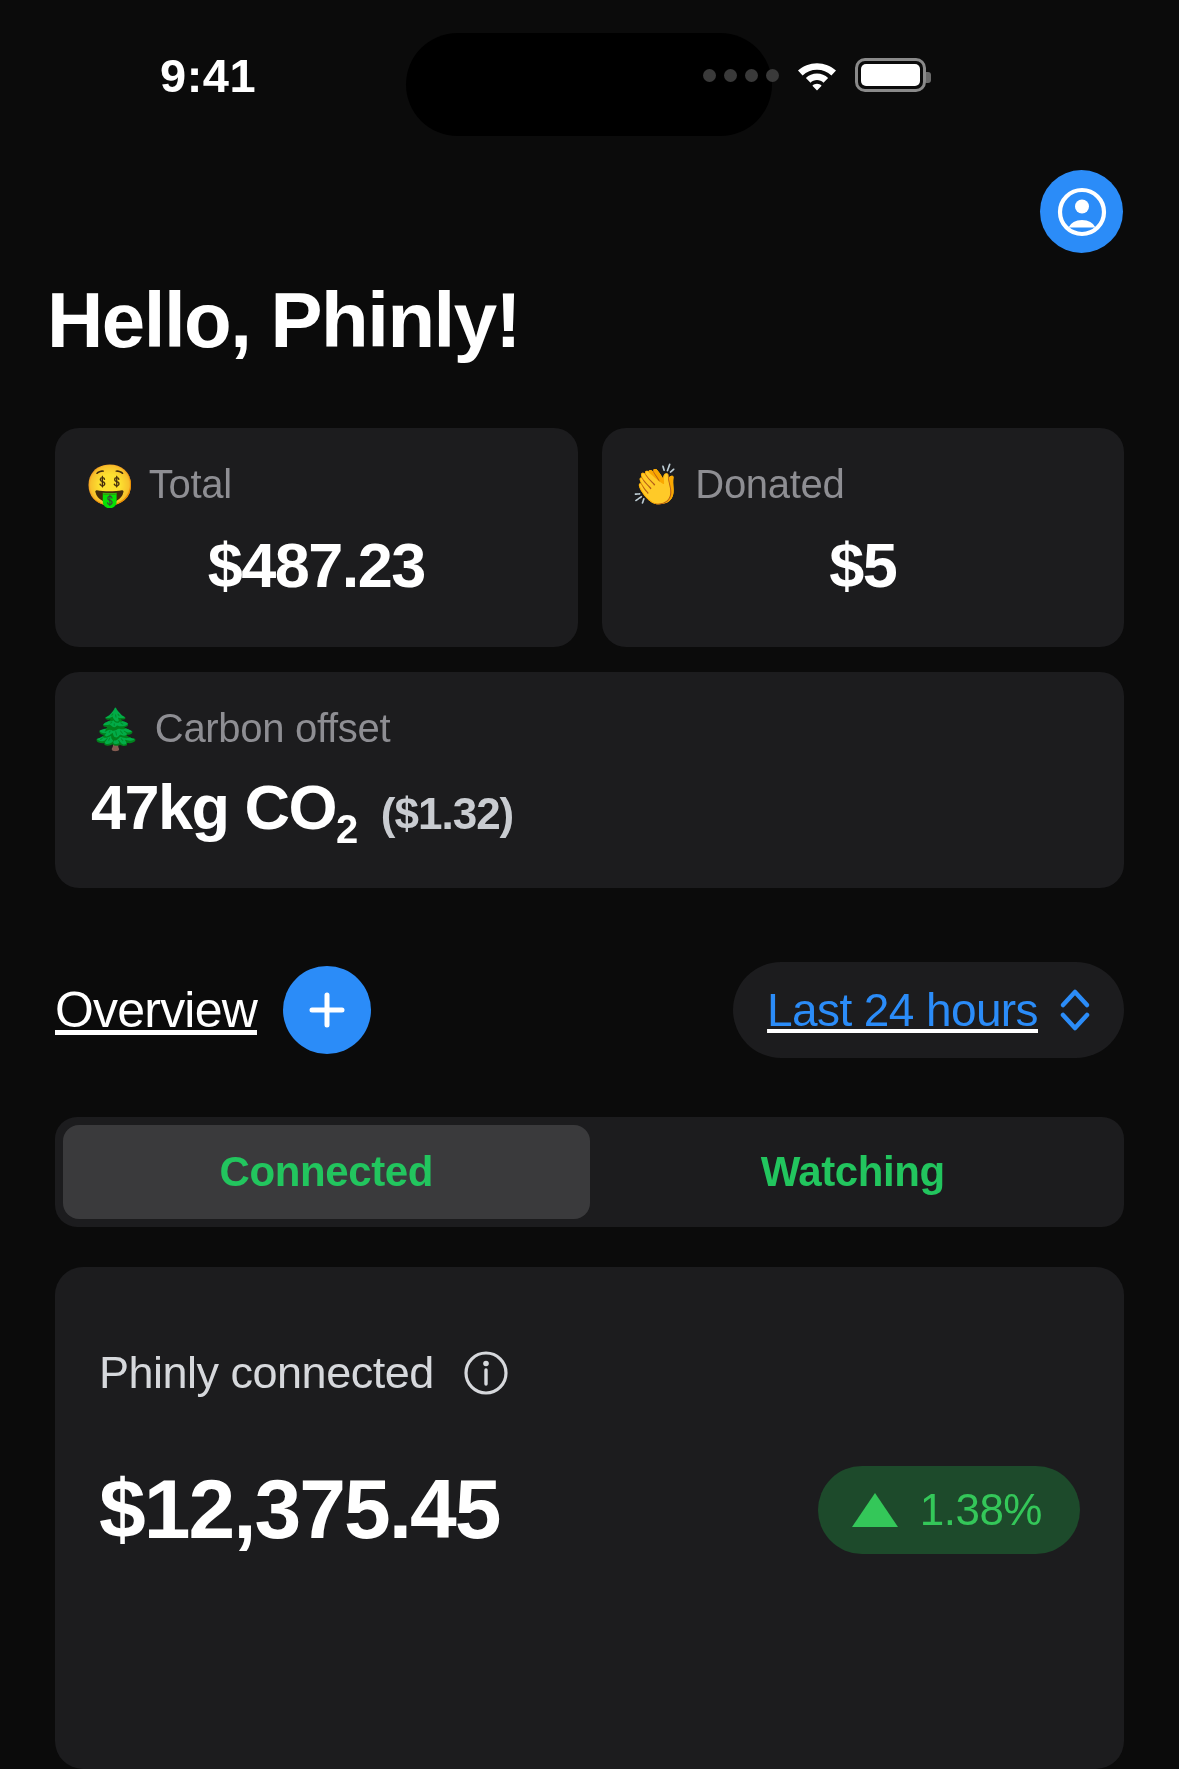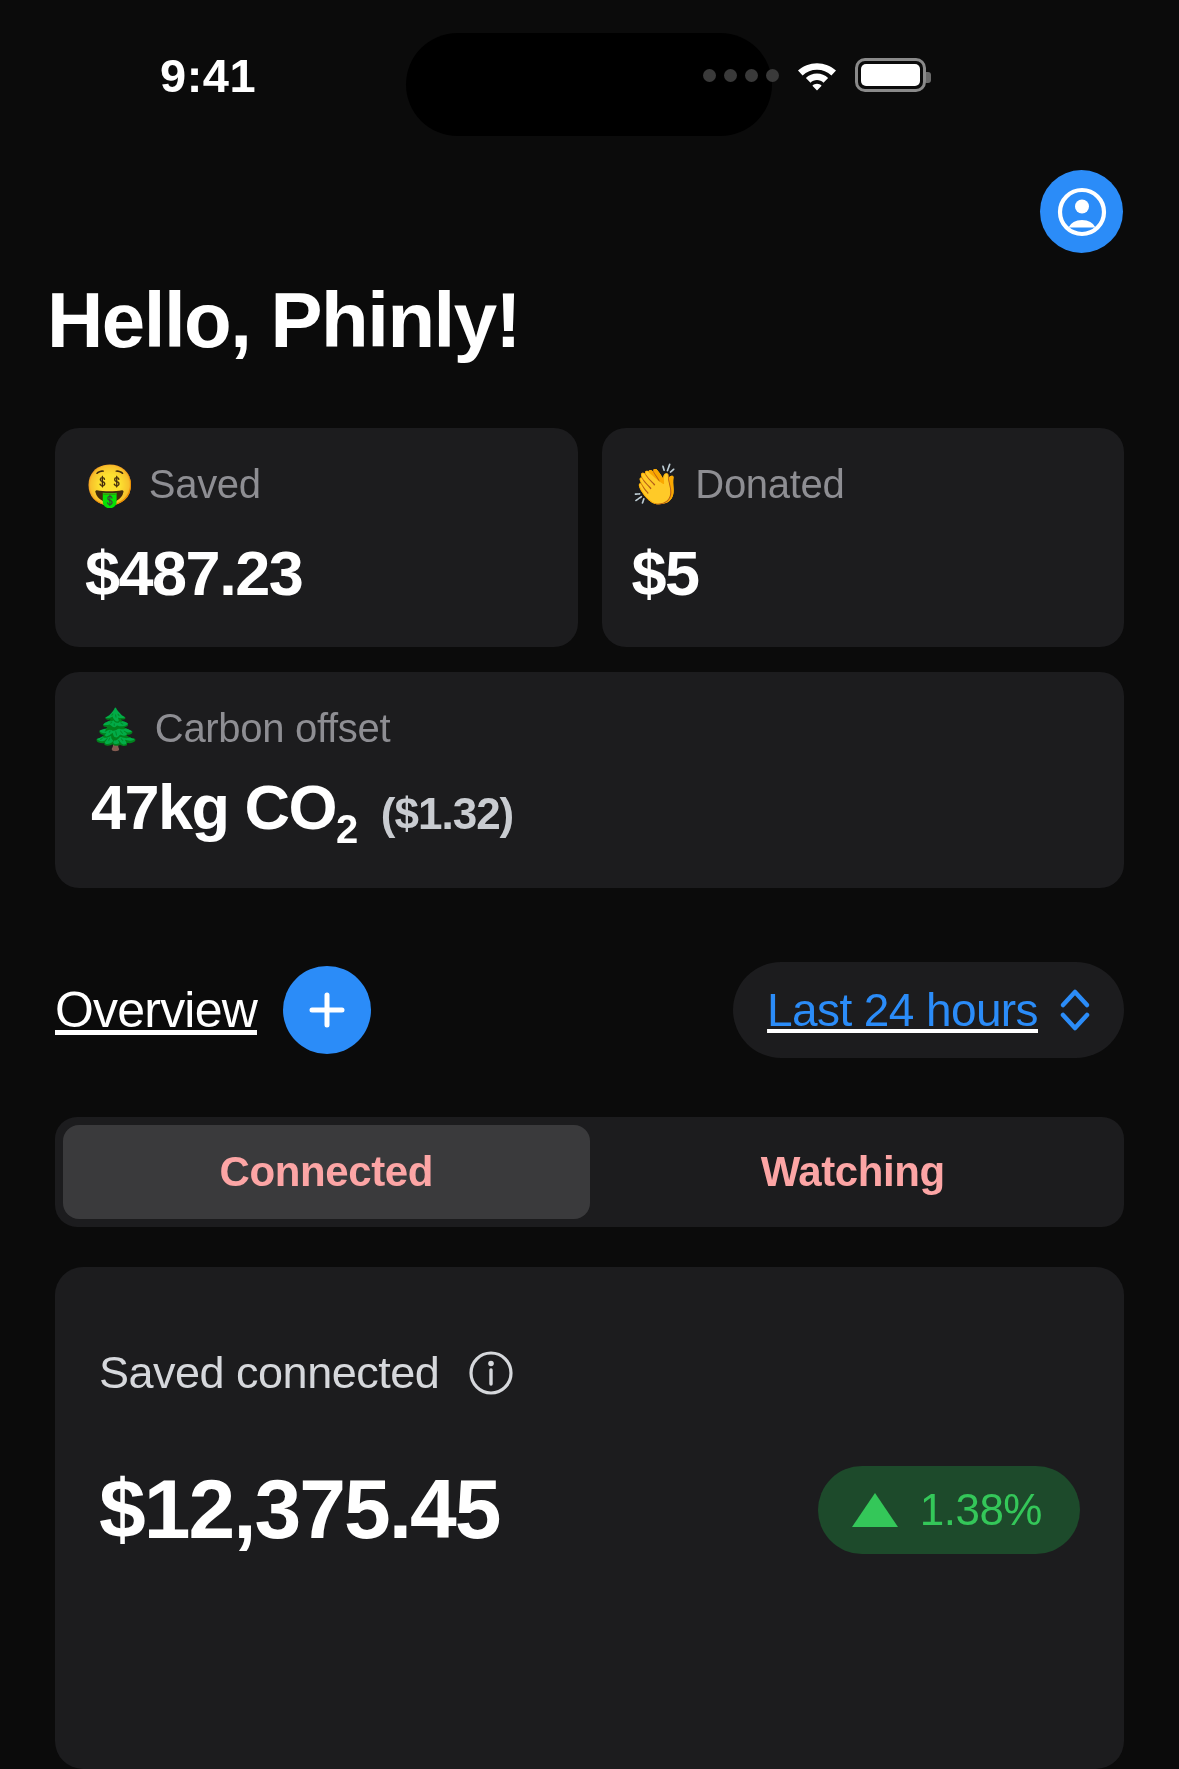--- a/index.html
+++ b/index.html
@@ -140,25 +140,26 @@
     align-items: center;
     gap: 14px;
   }
   .stat-emoji { font-size: 40px; line-height: 1; }
   .stat-label {
     font-size: 40px;
     color: #8e8e93;
     letter-spacing: -0.3px;
   }
   .stat-value {
-    margin-top: 30px;
+    margin-top: 22px;
     font-size: 63px;
     font-weight: bold;
     letter-spacing: -1.5px;
     color: #ffffff;
+    text-align: center;
   }
 
   .wide-card {
     position: absolute;
     left: 55px;
     top: 672px;
     width: 1069px;
     height: 216px;
     background: #1c1c1e;
     border-radius: 24px;
@@ -249,21 +250,21 @@
   }
   .seg {
     flex: 1;
     border-radius: 16px;
     display: flex;
     align-items: center;
     justify-content: center;
     font-size: 42px;
     font-weight: bold;
     letter-spacing: -0.4px;
-    color: #fca5a5;
+    color: #22c55e;
   }
   .seg.active { background: #3a3a3c; }
 
   
   .total-card {
     position: absolute;
     left: 55px;
     top: 1267px;
     width: 1069px;
     height: 502px;
@@ -352,21 +353,21 @@
       <path d="M12.5 41.5a14.5 12 0 0 1 27 0z" fill="#ffffff"></path>
     </svg>
   </div>
 
   <div class="greeting">Hello, Phinly!</div>
 
   <div class="cards-row">
     <div class="stat-card">
       <div class="stat-head">
         <span class="stat-emoji">🤑</span>
-        <span class="stat-label">Saved</span>
+        <span class="stat-label">Total</span>
       </div>
       <div class="stat-value">$487.23</div>
     </div>
     <div class="stat-card">
       <div class="stat-head">
         <span class="stat-emoji">👏</span>
         <span class="stat-label">Donated</span>
       </div>
       <div class="stat-value">$5</div>
     </div>
@@ -401,21 +402,21 @@
     </div>
   </div>
 
   <div class="segmented">
     <div class="seg active">Connected</div>
     <div class="seg">Watching</div>
   </div>
 
   <div class="total-card">
     <div class="total-head">
-      <span class="total-label">Saved connected</span>
+      <span class="total-label">Phinly connected</span>
       <svg class="info-icon" viewBox="0 0 48 48">
         <circle cx="24" cy="24" r="20" fill="none" stroke="#d6d8dc" stroke-width="3.2"></circle>
         <circle cx="24" cy="14.5" r="2.8" fill="#d6d8dc"></circle>
         <path d="M24 21 V35" stroke="#d6d8dc" stroke-width="3.4" stroke-linecap="round"></path>
       </svg>
     </div>
     <div class="total-row">
       <span class="total-value">$12,375.45</span>
       <div class="change-badge">
         <span class="tri-up"></span>

